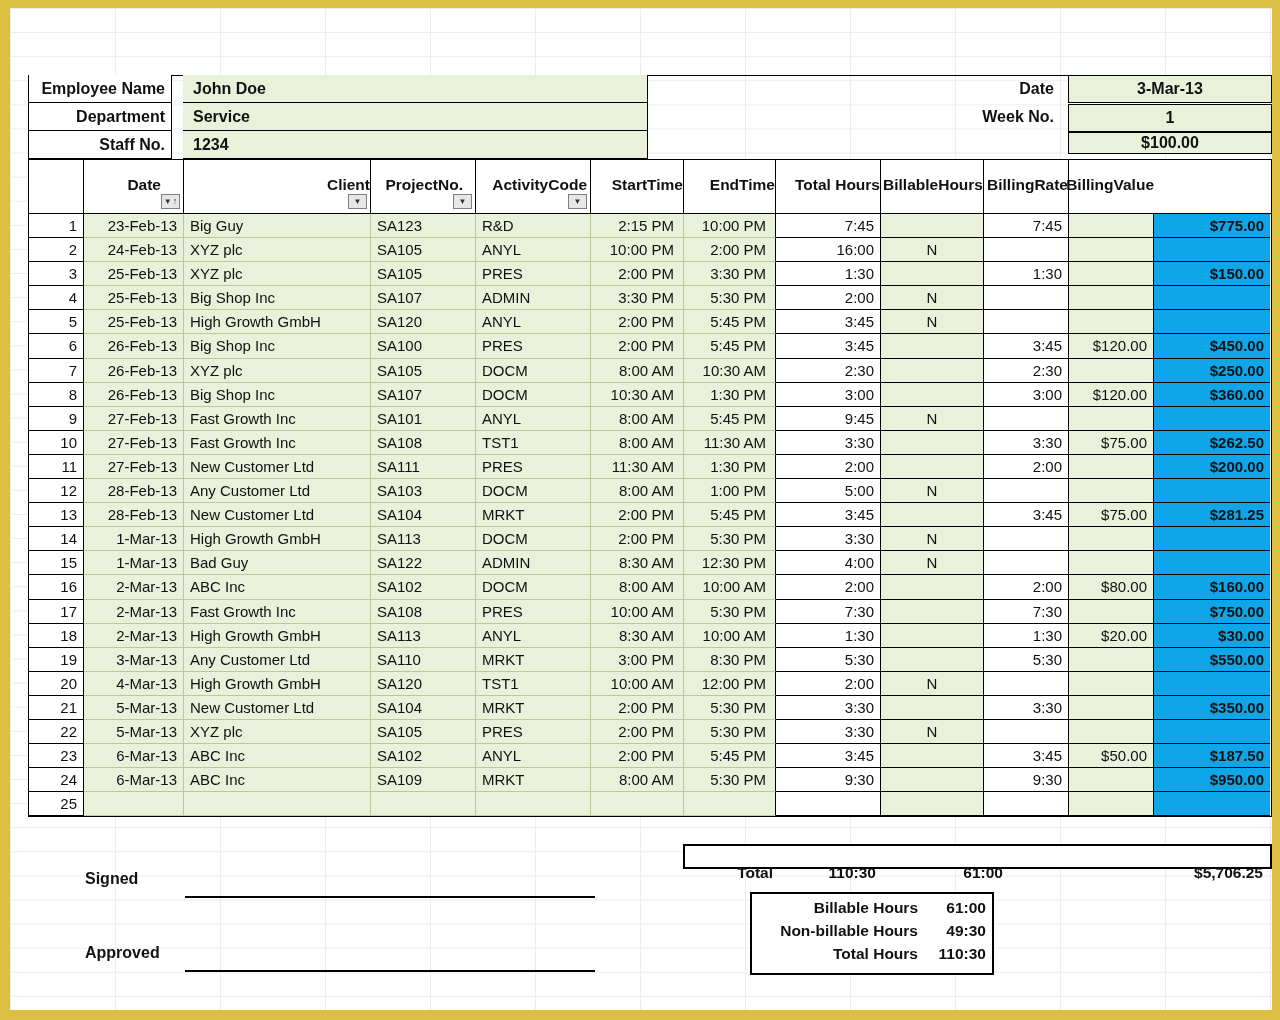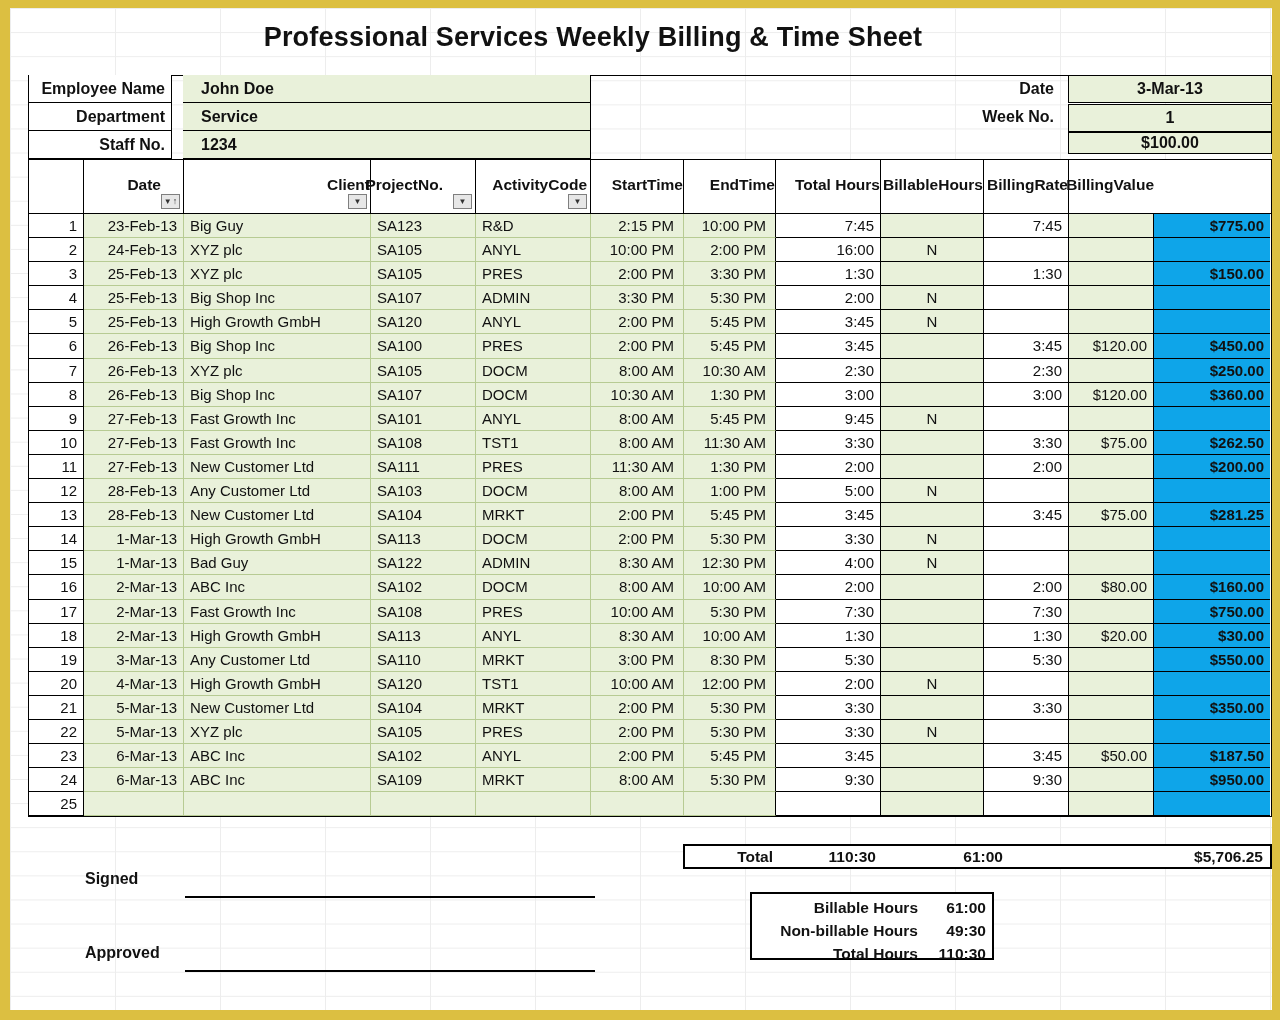--- a/index.html
+++ b/index.html
@@ -18,22 +18,22 @@
   
   .title{left:18px; top:14px; width:1130px; height:44px; text-align:center;
          font-size:27px; font-weight:bold; letter-spacing:.2px;}
 
   
   .hdr-topline{left:18px; top:67px; width:1244px; height:0; border-top:1.5px solid #000;}
   .info-row{height:28px; display:flex; align-items:center;}
   .info-label{left:18px; width:144px; border:1.5px solid #000; border-top:none; background:#fff;
               justify-content:flex-end; padding-right:6px; box-sizing:border-box;
               font-weight:bold; font-size:16px;}
-  .info-value{left:173px; width:408px; border:1.5px solid #000; border-top:none; border-left:none;
-              background:#e9f1da; padding-left:18px; box-sizing:border-box;
+  .info-value{left:173px; width:465px; border:1.5px solid #000; border-top:none; border-left:none;
+              background:#e9f1da; padding-left:10px; box-sizing:border-box;
               font-weight:bold; font-size:16px;}
   .meta-label{width:300px; justify-content:flex-end; font-weight:bold; font-size:16px;
               padding-right:8px; box-sizing:border-box; left:752px;}
   .meta-value{left:1058px; width:204px; border:1.5px solid #000; background:#e9f1da;
               justify-content:center; box-sizing:border-box; font-weight:bold; font-size:16px;}
   .r1{top:67px;} .r2{top:95px;} .r3{top:123px;}
   .mv1{top:67px;} .mv2{top:95.5px;} .mv3{top:124px; height:22px;}
 
   
   .colhead{left:18px; top:151px; width:1244px; height:55px; border:1.5px solid #000;
@@ -64,40 +64,39 @@
   .c-end{border-right:1px solid #000;}
   .c-total{background:#fff; border-right:1px solid #000; border-bottom:1px solid #000; text-align:right;}
   .c-billable{border-right:1px solid #000; border-bottom:1px solid #000; text-align:center;}
   .c-bhours{background:#fff; border-right:1px solid #000; border-bottom:1px solid #000; text-align:right;}
   .c-brate{border-right:1px solid #000; border-bottom:1px solid #000; text-align:right;}
   .c-bvalue{background:#0ea5e9; border-right:none; border-bottom:1px solid #000; text-align:right; font-weight:bold;}
 
   
   .totalbox{left:673px; top:836px; width:589px; height:25px; border:2.5px solid #000;
             background:#fff; box-sizing:border-box; font-weight:bold; font-size:15.5px;}
-  .totalbox span{position:absolute; top:1px; line-height:20px;}
-
-  
-  .summary{left:740px; top:884px; width:244px; height:68px; border:2.5px solid #000;
+  .totalbox span{position:absolute; top:17px; line-height:20px;}
+
+  
+  .summary{left:740px; top:884px; width:244px; height:83px; border:2.5px solid #000;
            background:#fff; box-sizing:border-box; padding-top:2px;}
   .sumrow{display:flex; height:23px; align-items:center; font-weight:bold; font-size:15.5px;}
   .sumlabel{flex:1; text-align:right;}
   .sumvalue{width:68px; text-align:right; padding-right:6px;}
 
   
   .sig-label{font-weight:bold; font-size:16px;}
   .sigline{height:0; border-top:2.5px solid #000;}
 </style>
 </head>
 <body>
 
 <div class="frame">
   <div class="sheet">
 
-    <div class="abs title">Professional Services Weekly Billing &amp; Time Sheet</div>
 
     <div class="abs hdr-topline"></div>
 
     <div class="abs info-row info-label r1">Employee Name</div>
     <div class="abs info-row info-value r1">John Doe</div>
     <div class="abs info-row info-label r2">Department</div>
     <div class="abs info-row info-value r2">Service</div>
     <div class="abs info-row info-label r3">Staff No.</div>
     <div class="abs info-row info-value r3">1234</div>
 
@@ -119,21 +118,21 @@
           </span>
       </div>
       <div class="hcell">
         <span>Client</span>
         <span class="fbtn">
             <span>▼</span>
           </span>
       </div>
       <div class="hcell">
         <span>Project</span>
-        <span style="margin-right:32px;text-align:right;">No.</span>
+        <span style="margin-right:12px;text-align:right;">No.</span>
         <span class="fbtn">
             <span>▼</span>
           </span>
       </div>
       <div class="hcell">
         <span>Activity</span>
         <span style="margin-right:3px;">Code</span>
         <span class="fbtn">
             <span>▼</span>
           </span>

